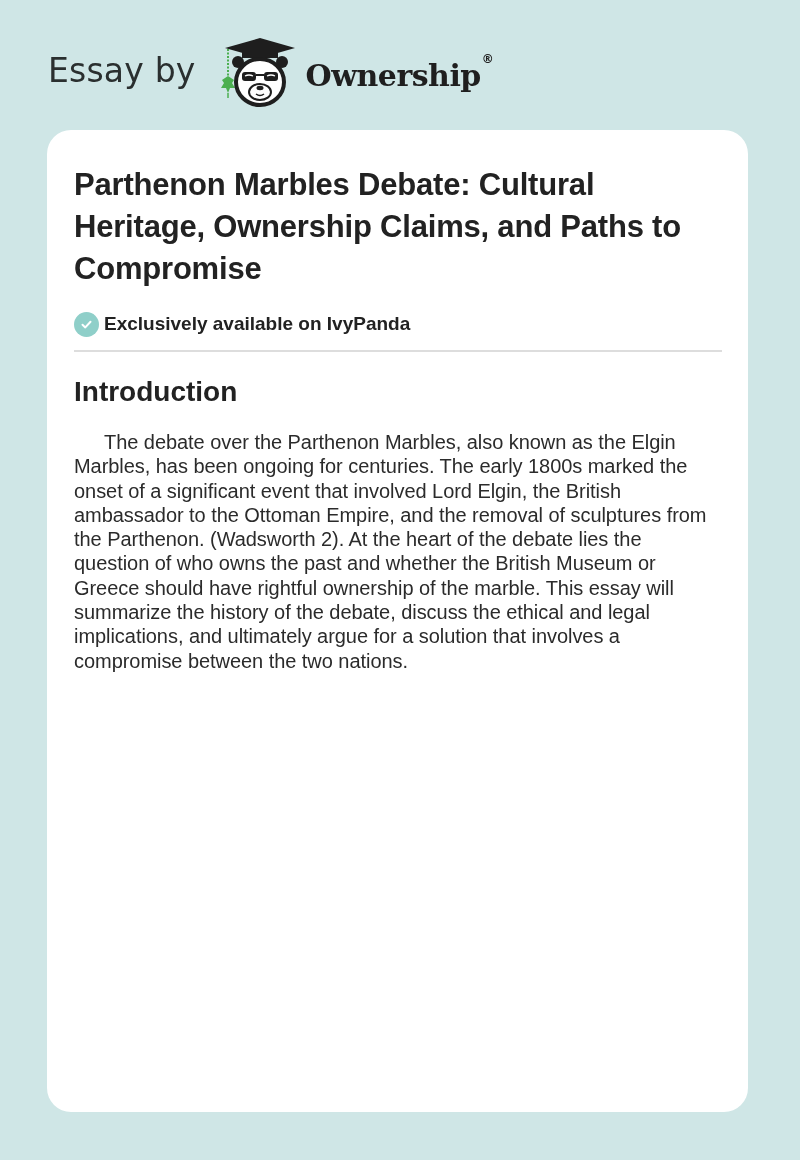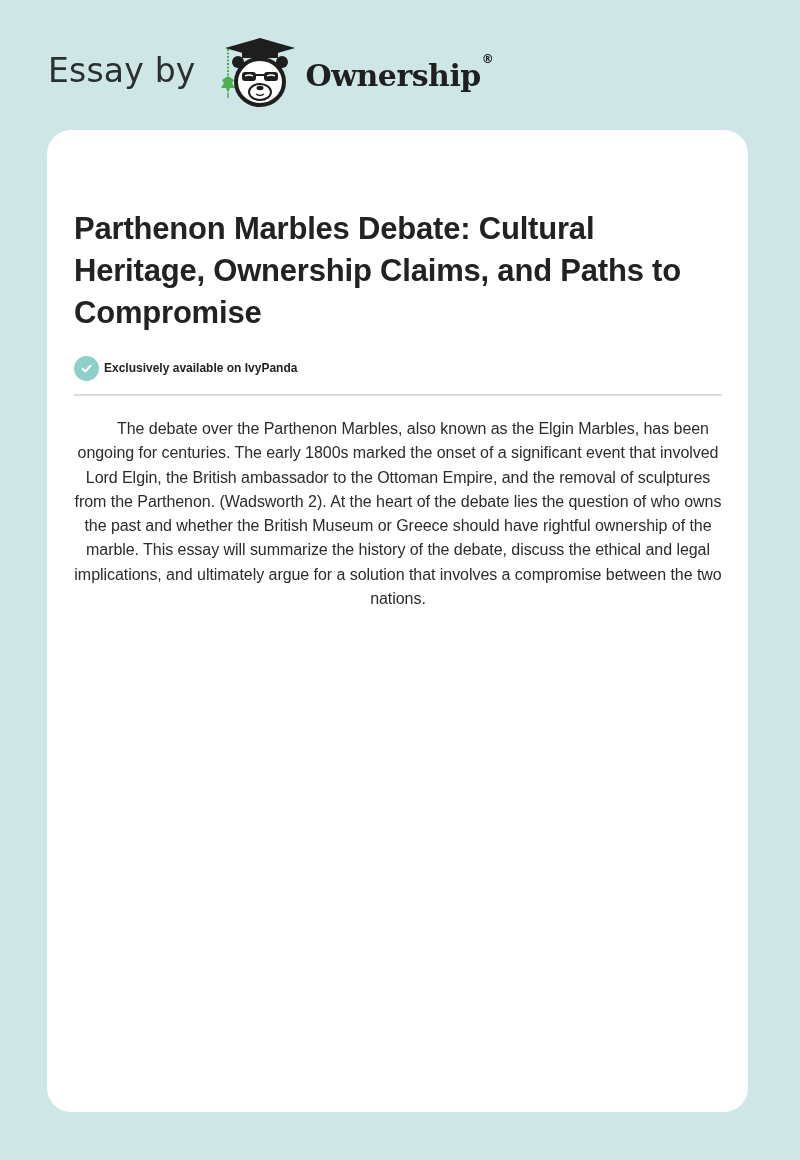--- a/index.html
+++ b/index.html
@@ -57,21 +57,20 @@
       position: absolute;
       left: 47px;
       top: 130px;
       width: 701px;
       height: 982px;
       background: #ffffff;
       border-radius: 24px;
     }
     .card-inner {
       padding: 34px 26px 0 27px;
-      margin-top: 44px;
     }
     .title {
       margin: 0;
       font-family: "Liberation Sans", sans-serif;
       font-weight: bold;
       font-size: 31px;
       line-height: 42px;
       color: #222222;
       letter-spacing: -0.2px;
     }
@@ -85,45 +84,44 @@
       width: 25px;
       height: 25px;
       border-radius: 50%;
       background: #8fcfc9;
       display: flex;
       align-items: center;
       justify-content: center;
       margin-right: 5px;
     }
     .badge-text {
-      font-size: 12px;
+      font-size: 19px;
       font-weight: bold;
       color: #222222;
     }
     .divider {
       margin-top: 13px;
       height: 2px;
       background: #dddddd;
       border: 0;
     }
     .section-heading {
       margin: 23px 0 0 0;
       font-size: 28px;
       font-weight: bold;
       color: #222222;
       line-height: 34px;
     }
     .paragraph {
       margin: 21px 0 0 0;
-      font-size: 16px;
+      font-size: 20px;
       line-height: 24.3px;
       color: #2b2b2b;
       text-indent: 30px;
       letter-spacing: -0.05px;
-      text-align: center;
     }
   </style>
 </head>
 <body>
 
 <div class="brand">
   <span class="brand-prefix">Essay by</span>
   <svg class="brand-logo" viewBox="0 0 90 72" xmlns="http://www.w3.org/2000/svg">
 
     <polygon points="13,12 48,2 83,12 48,22" fill="#1e1e1e"></polygon>
@@ -162,16 +160,17 @@
         <svg width="13" height="13" viewBox="0 0 13 13" xmlns="http://www.w3.org/2000/svg">
           <path d="M2.5,6.8 L5.3,9.4 L10.5,3.8" stroke="#ffffff" stroke-width="2" fill="none" stroke-linecap="round" stroke-linejoin="round"></path>
         </svg>
       </span>
       <span class="badge-text">Exclusively available on IvyPanda</span>
     </div>
 
     <hr class="divider">
 
     <section>
+      <h2 class="section-heading">Introduction</h2>
       <p class="paragraph">The debate over the Parthenon Marbles, also known as the Elgin Marbles, has been ongoing for centuries. The early 1800s marked the onset of a significant event that involved Lord Elgin, the British ambassador to the Ottoman Empire, and the removal of sculptures from the Parthenon. (Wadsworth 2). At the heart of the debate lies the question of who owns the past and whether the British Museum or Greece should have rightful ownership of the marble. This essay will summarize the history of the debate, discuss the ethical and legal implications, and ultimately argue for a solution that involves a compromise between the two nations.</p>
     </section>
   </div>
 </main>
 
 </body></html>

